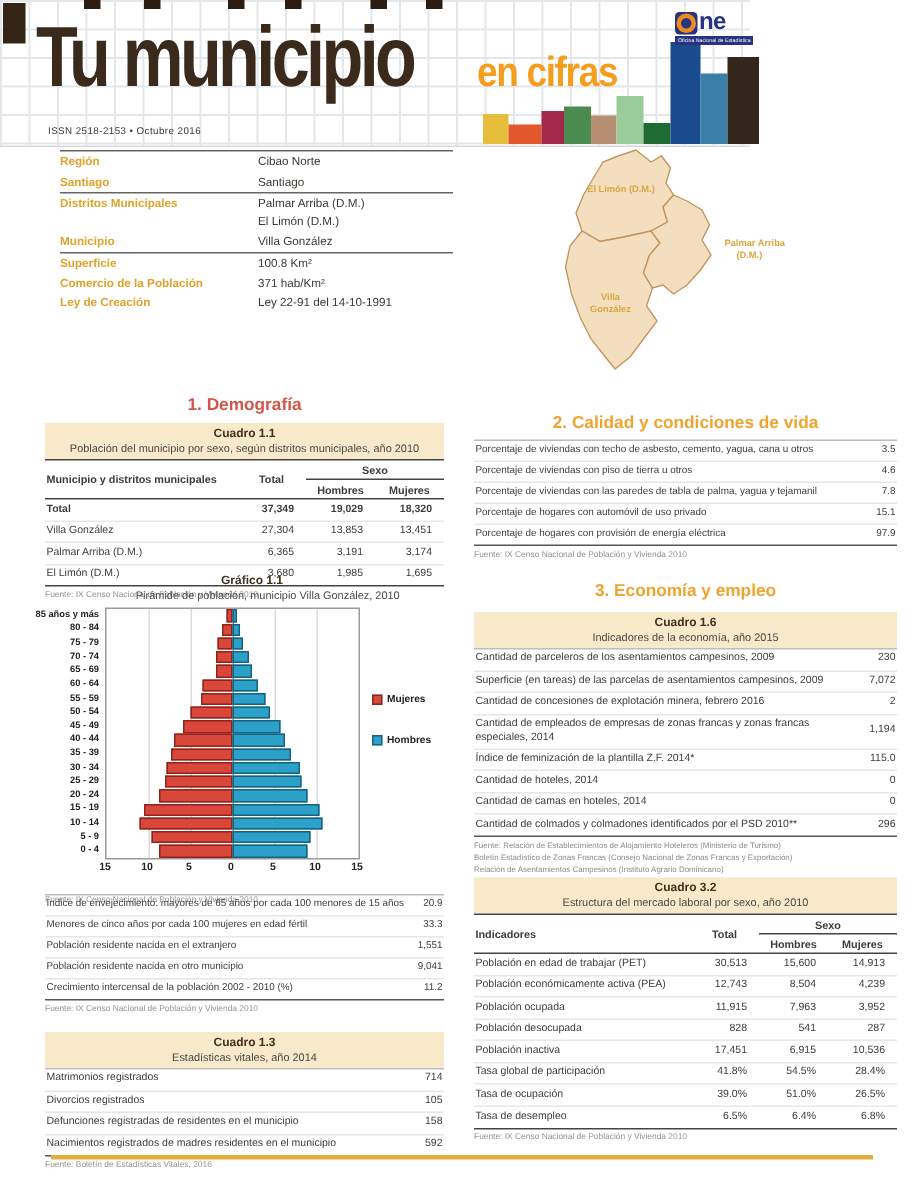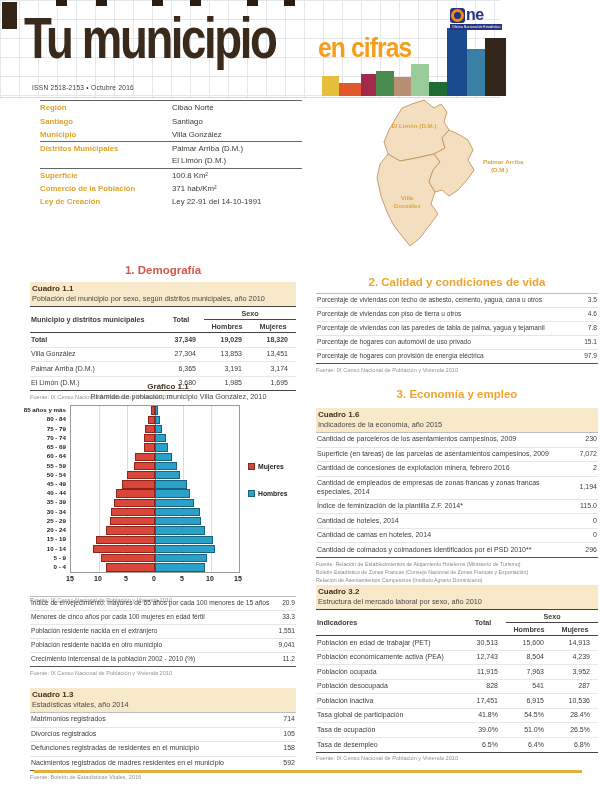--- a/index.html
+++ b/index.html
@@ -40,21 +40,21 @@
   .map text{fill:#dca63f;font-size:6.2px;font-weight:bold;font-family:"Liberation Sans",sans-serif;}
 
   
   .section-title{position:absolute;text-align:center;font-weight:bold;font-size:11.5px;}
   #s1{left:30px;top:264px;width:266px;}
   #s2{left:316px;top:276px;width:282px;}
   #s3{left:316px;top:388px;width:282px;}
 
   
   .cuadro{position:absolute;font-size:7px;color:#3c3c3c;}
-  .band{background:#f7e9c9;text-align:left;padding:2px 2px 3px;}
+  .band{background:#f7e9c9;text-align:center;padding:2px 2px 3px;}
   .band-t{font-weight:bold;font-size:8px;color:#43301a;}
   .band-s{font-size:7.3px;color:#4a4a4a;margin-top:1px;}
   .fuente{font-size:5.6px;color:#979289;margin-top:2.5px;}
   .lv{border-bottom:1.2px solid #555;}
   .lv-row{display:flex;justify-content:space-between;align-items:center;padding:2.4px 1px;border-top:1px solid #e6e6e6;line-height:1.25;}
   .lv-row:first-child{border-top:1px solid #bdbdbd;}
   .lv-label{flex:1;}
   .lv-val{white-space:nowrap;margin-left:8px;}
   .small-rows .lv-row{font-size:6.6px;}
   .cuadro-31 .lv-label{max-width:232px;}
@@ -137,30 +137,30 @@
 
   <div class="profile">
     <div class="p-row rule">
       <span class="p-label">Región</span>
       <span class="p-value">Cibao Norte</span>
     </div>
     <div class="p-row">
       <span class="p-label">Santiago</span>
       <span class="p-value">Santiago</span>
     </div>
-    <div class="p-row">
-      <span class="p-label">Municipio</span>
-      <span class="p-value">Villa González</span>
-    </div>
     <div class="p-row rule">
       <span class="p-label">Distritos Municipales</span>
       <span class="p-value">
         <span style="display:block">Palmar Arriba (D.M.)</span>
         <span style="display:block;margin-top:3px">El Limón (D.M.)</span>
       </span>
+    </div>
+    <div class="p-row">
+      <span class="p-label">Municipio</span>
+      <span class="p-value">Villa González</span>
     </div>
     <div class="p-row rule">
       <span class="p-label">Superficie</span>
       <span class="p-value">100.8 Km²</span>
     </div>
     <div class="p-row">
       <span class="p-label">Comercio de la Población</span>
       <span class="p-value">371 hab/Km²</span>
     </div>
     <div class="p-row">

